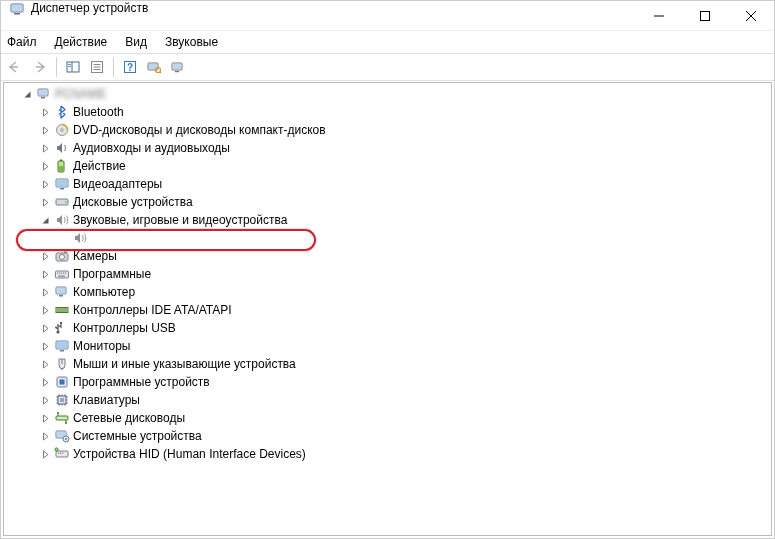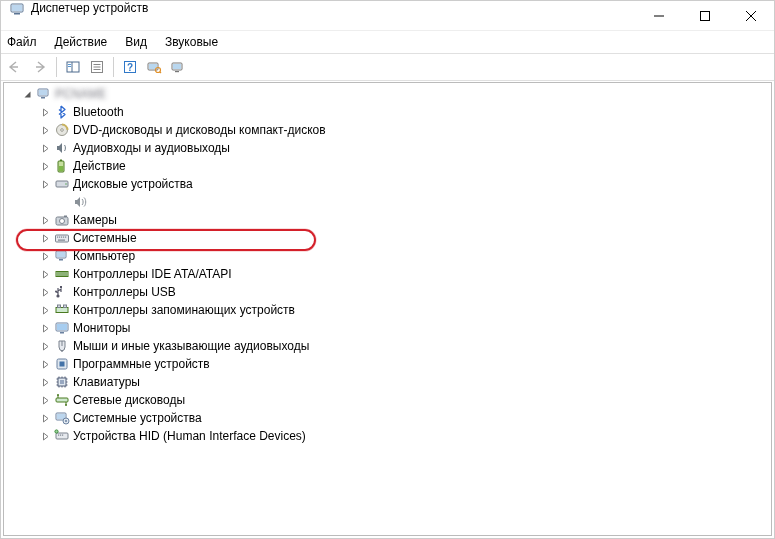--- a/index.html
+++ b/index.html
@@ -285,25 +285,56 @@
   </div>
       <div class="row">
     <span class="indent" style="width:22px"></span>
     <span class="expander">
           <svg width="9" height="9" viewBox="0 0 9 9">
             <path d="M2.5 1 L7 4.5 L2.5 8 Z" fill="none" stroke="#808080" stroke-width="1"></path>
           </svg>
         </span>
     <span class="dev-icon">
           <svg width="16" height="16" viewBox="0 0 16 16">
+            <rect x="2" y="3" width="12" height="8" rx="1" fill="#fff" stroke="#6b81a0"></rect>
+            <rect x="3" y="4" width="10" height="6" fill="#a7cdf0"></rect>
+            <rect x="6" y="12" width="4" height="1.5" fill="#6b81a0"></rect>
+          </svg>
+        </span>
+    <span class="label">Видеоадаптеры</span>
+  </div>
+      <div class="row">
+    <span class="indent" style="width:22px"></span>
+    <span class="expander">
+          <svg width="9" height="9" viewBox="0 0 9 9">
+            <path d="M2.5 1 L7 4.5 L2.5 8 Z" fill="none" stroke="#808080" stroke-width="1"></path>
+          </svg>
+        </span>
+    <span class="dev-icon">
+          <svg width="16" height="16" viewBox="0 0 16 16">
             <rect x="2" y="5" width="12" height="6" rx="1" fill="#d6dbe2" stroke="#7a828d"></rect>
             <circle cx="12" cy="8" r="0.8" fill="#5fa65f"></circle>
           </svg>
         </span>
     <span class="label">Дисковые устройства</span>
+  </div>
+      <div class="row">
+    <span class="indent" style="width:22px"></span>
+    <span class="expander">
+          <svg width="9" height="9" viewBox="0 0 9 9">
+            <path d="M1.5 7.5 L7.5 7.5 L7.5 1.5 Z" fill="#595959"></path>
+          </svg>
+        </span>
+    <span class="dev-icon">
+          <svg width="16" height="16" viewBox="0 0 16 16">
+            <path d="M3 6v4h2l3 3V3L5 6z" fill="#8a9198"></path>
+            <path d="M10 5c1.5 1 1.5 5 0 6M12 3.5c2.3 1.8 2.3 7.2 0 9" fill="none" stroke="#8a9198" stroke-width="1"></path>
+          </svg>
+        </span>
+    <span class="label">Звуковые, игровые и видеоустройства</span>
   </div>
       <div class="row">
         <span class="indent" style="width:54px"></span>
         <span class="dev-icon">
           <svg width="16" height="16" viewBox="0 0 16 16">
             <path d="M3 6v4h2l3 3V3L5 6z" fill="#8a9198"></path>
             <path d="M10 5c1.5 1 1.5 5 0 6M12 3.5c2.3 1.8 2.3 7.2 0 9" fill="none" stroke="#8a9198" stroke-width="1"></path>
           </svg>
         </span>
       </div>
@@ -334,21 +365,21 @@
           <svg width="16" height="16" viewBox="0 0 16 16">
             <rect x="1.5" y="5" width="13" height="7" rx="1" fill="#e6e9ee" stroke="#7a828d"></rect>
             <rect x="3" y="6.5" width="1.2" height="1.2" fill="#7a828d"></rect>
             <rect x="5" y="6.5" width="1.2" height="1.2" fill="#7a828d"></rect>
             <rect x="7" y="6.5" width="1.2" height="1.2" fill="#7a828d"></rect>
             <rect x="9" y="6.5" width="1.2" height="1.2" fill="#7a828d"></rect>
             <rect x="11" y="6.5" width="1.2" height="1.2" fill="#7a828d"></rect>
             <rect x="4" y="9.5" width="7" height="1.2" fill="#7a828d"></rect>
           </svg>
         </span>
-    <span class="label">Системные</span>
+    <span class="label">Программные</span>
   </div>
       <div class="row">
     <span class="indent" style="width:22px"></span>
     <span class="expander">
           <svg width="9" height="9" viewBox="0 0 9 9">
             <path d="M2.5 1 L7 4.5 L2.5 8 Z" fill="none" stroke="#808080" stroke-width="1"></path>
           </svg>
         </span>
     <span class="dev-icon">
           <svg width="16" height="16" viewBox="0 0 16 16">
@@ -394,57 +425,41 @@
   </div>
       <div class="row">
     <span class="indent" style="width:22px"></span>
     <span class="expander">
           <svg width="9" height="9" viewBox="0 0 9 9">
             <path d="M2.5 1 L7 4.5 L2.5 8 Z" fill="none" stroke="#808080" stroke-width="1"></path>
           </svg>
         </span>
     <span class="dev-icon">
           <svg width="16" height="16" viewBox="0 0 16 16">
-            <rect x="2" y="5.5" width="12" height="5" fill="#cfe9cf" stroke="#4a7a20"></rect>
-            <rect x="3.5" y="3" width="3" height="2.5" fill="#d6dbe2" stroke="#7a828d"></rect>
-            <rect x="9.5" y="3" width="3" height="2.5" fill="#d6dbe2" stroke="#7a828d"></rect>
-          </svg>
-        </span>
-    <span class="label">Контроллеры запоминающих устройств</span>
-  </div>
-      <div class="row">
-    <span class="indent" style="width:22px"></span>
-    <span class="expander">
-          <svg width="9" height="9" viewBox="0 0 9 9">
-            <path d="M2.5 1 L7 4.5 L2.5 8 Z" fill="none" stroke="#808080" stroke-width="1"></path>
-          </svg>
-        </span>
-    <span class="dev-icon">
-          <svg width="16" height="16" viewBox="0 0 16 16">
             <rect x="2" y="3" width="12" height="8" rx="1" fill="#fff" stroke="#6b81a0"></rect>
             <rect x="3" y="4" width="10" height="6" fill="#a7cdf0"></rect>
             <rect x="6" y="12" width="4" height="1.5" fill="#6b81a0"></rect>
           </svg>
         </span>
     <span class="label">Мониторы</span>
   </div>
       <div class="row">
     <span class="indent" style="width:22px"></span>
     <span class="expander">
           <svg width="9" height="9" viewBox="0 0 9 9">
             <path d="M2.5 1 L7 4.5 L2.5 8 Z" fill="none" stroke="#808080" stroke-width="1"></path>
           </svg>
         </span>
     <span class="dev-icon">
           <svg width="16" height="16" viewBox="0 0 16 16">
             <path d="M5 3h6a0 0 0 0 1 0 0v6a4 4 0 0 1-4 4h2a4 4 0 0 1-4-4V3z" fill="#e6e9ee" stroke="#7a828d"></path>
             <line x1="8" y1="3" x2="8" y2="8" stroke="#7a828d"></line>
           </svg>
         </span>
-    <span class="label">Мыши и иные указывающие аудиовыходы</span>
+    <span class="label">Мыши и иные указывающие устройства</span>
   </div>
       <div class="row">
     <span class="indent" style="width:22px"></span>
     <span class="expander">
           <svg width="9" height="9" viewBox="0 0 9 9">
             <path d="M2.5 1 L7 4.5 L2.5 8 Z" fill="none" stroke="#808080" stroke-width="1"></path>
           </svg>
         </span>
     <span class="dev-icon">
           <svg width="16" height="16" viewBox="0 0 16 16">

